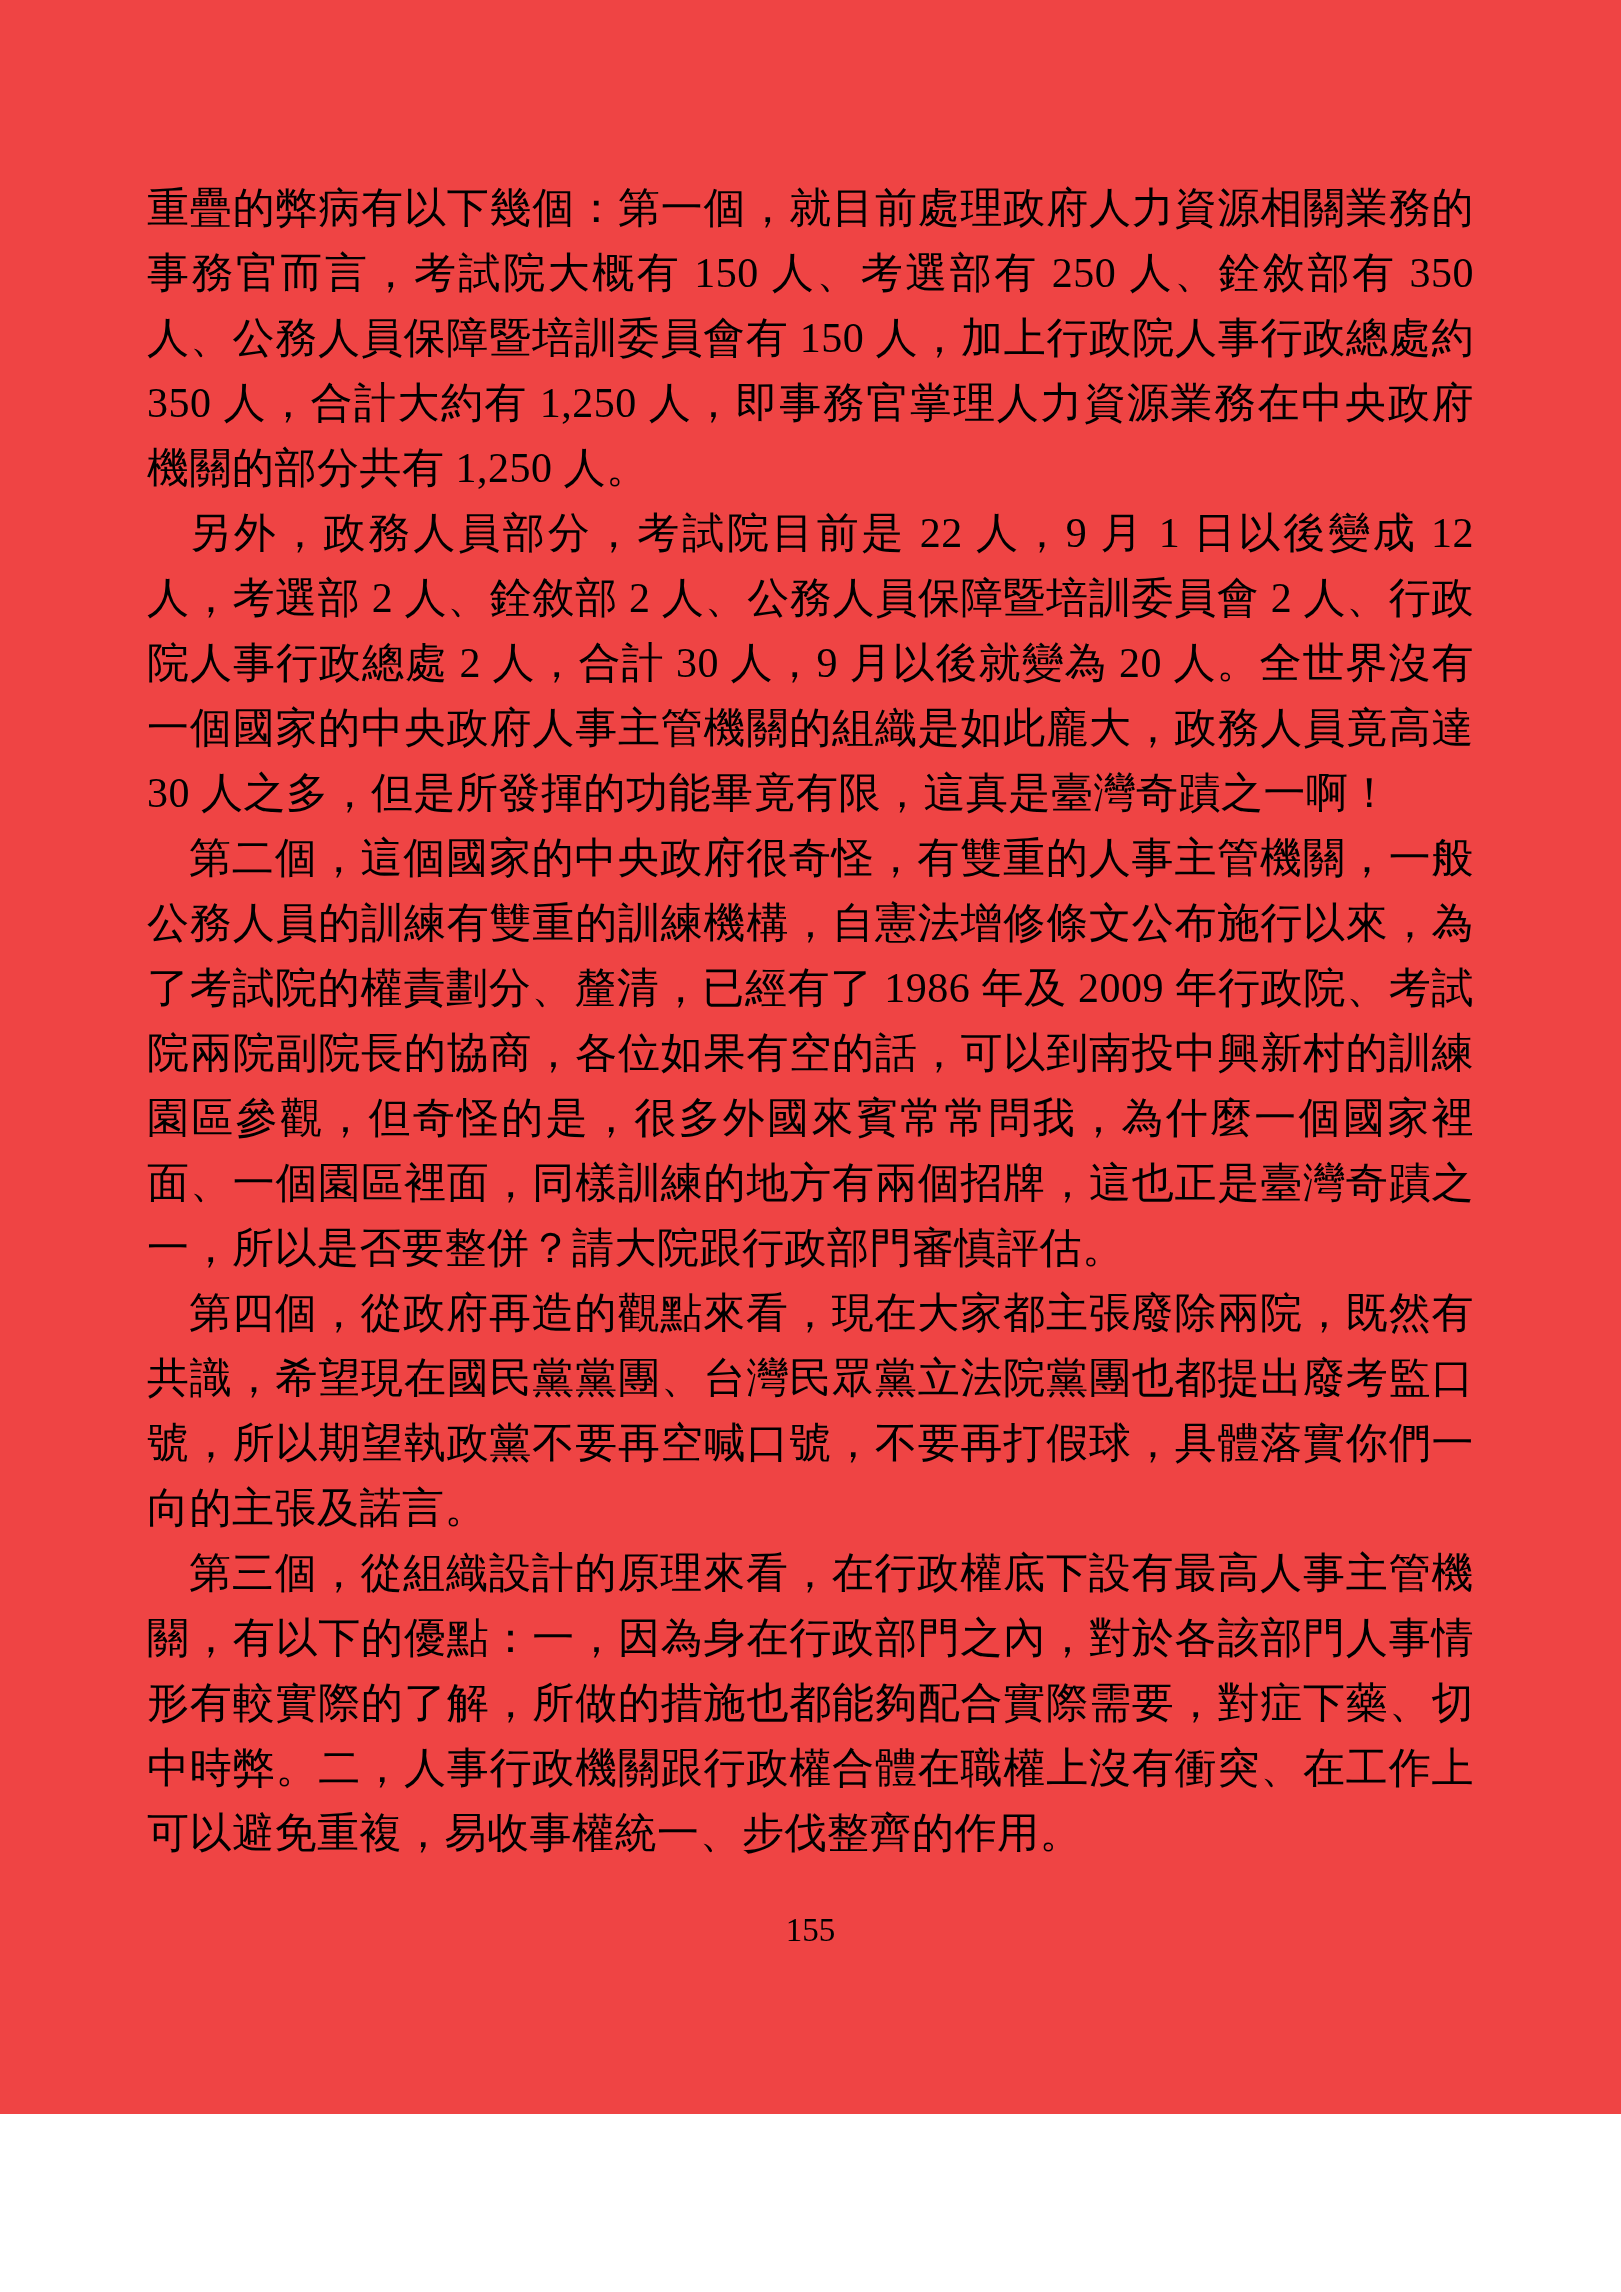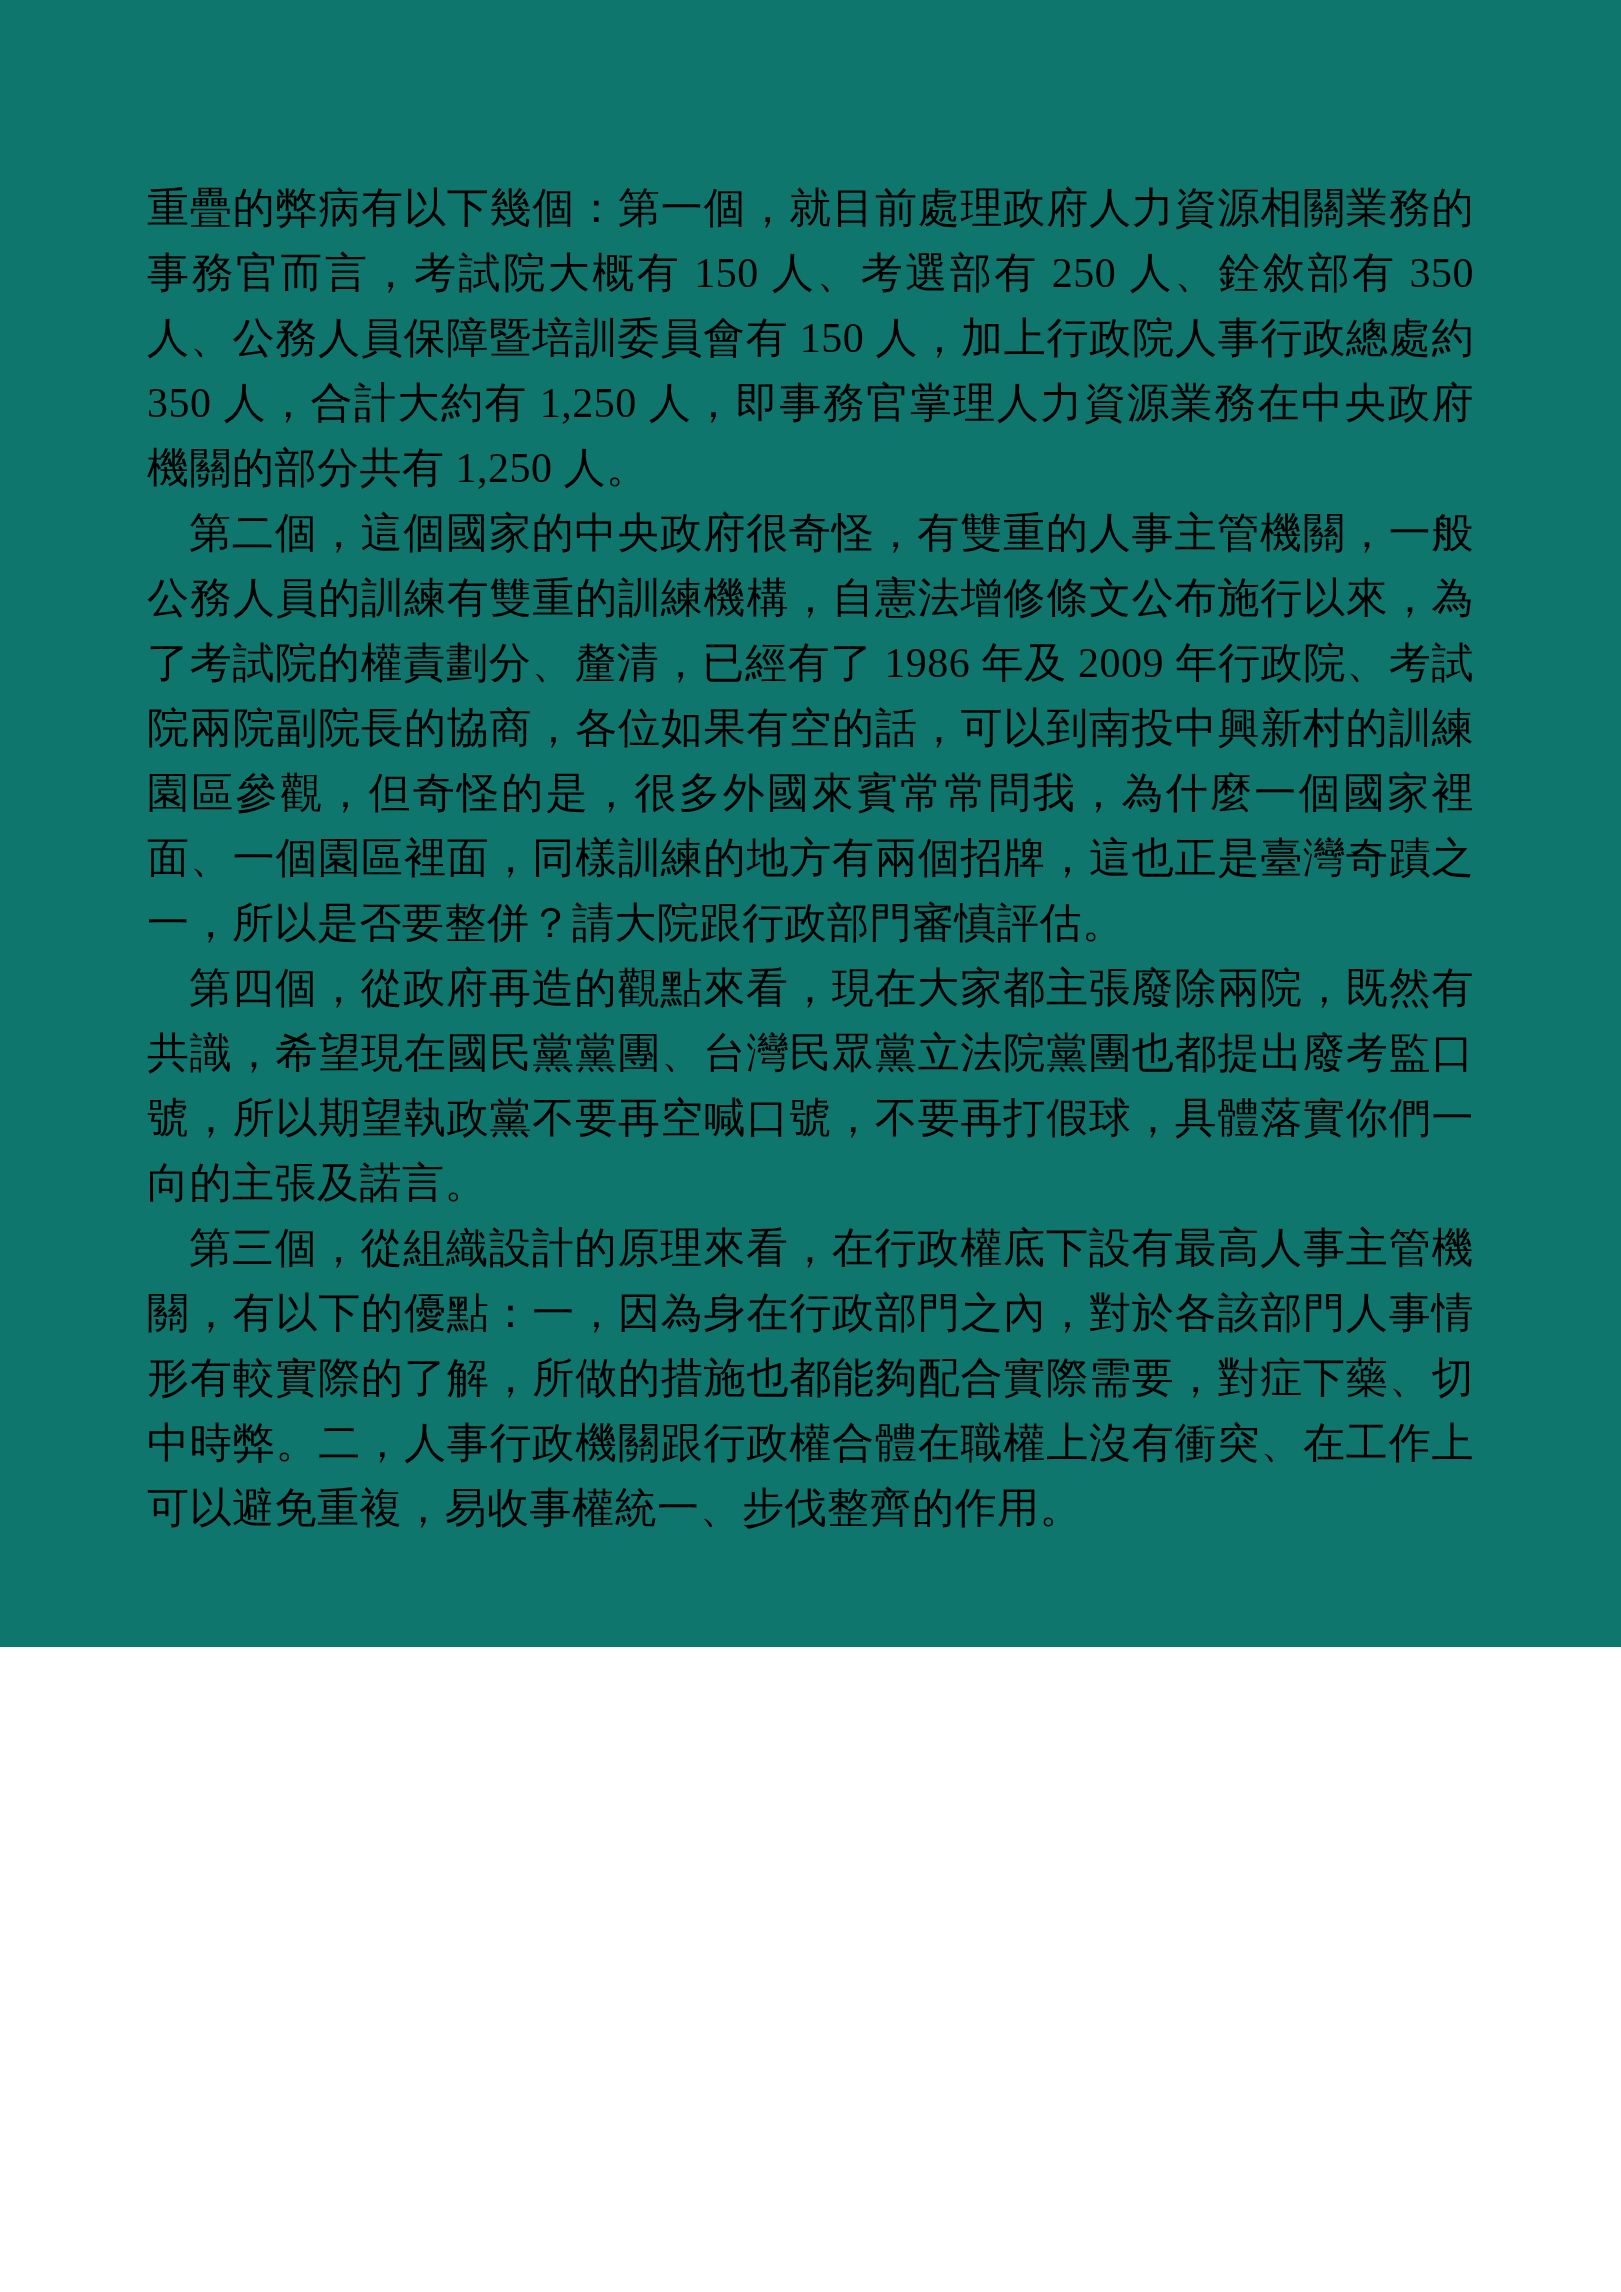--- a/index.html
+++ b/index.html
@@ -3,22 +3,22 @@
 <meta charset="utf-8">
 <style>
   html, body {
     margin: 0;
     padding: 0;
     background: #ffffff;
   }
   .page {
     position: relative;
     width: 1621px;
-    height: 1647px;
-    background: #0f766e;
+    height: 2114px;
+    background: #ef4444;
     color: #000000;
     font-family: "Liberation Serif", "DejaVu Serif", serif;
     overflow: hidden;
   }
   .content {
     position: absolute;
     left: 147px;
     top: 176px;
     width: 1327px;
     font-size: 42px;
@@ -44,19 +44,20 @@
     font-size: 33px;
     line-height: 39px;
   }
 </style>
 </head>
 <body>
 
 <div class="page">
   <div class="content">
     <p class="para first">重疊的弊病有以下幾個：第一個，就目前處理政府人力資源相關業務的事務官而言，考試院大概有 150 人、考選部有 250 人、銓敘部有 350 人、公務人員保障暨培訓委員會有 150 人，加上行政院人事行政總處約 350 人，合計大約有 1,250 人，即事務官掌理人力資源業務在中央政府機關的部分共有 1,250 人。</p>
+    <p class="para">另外，政務人員部分，考試院目前是 22 人，9 月 1 日以後變成 12 人，考選部 2 人、銓敘部 2 人、公務人員保障暨培訓委員會 2 人、行政院人事行政總處 2 人，合計 30 人，9 月以後就變為 20 人。全世界沒有一個國家的中央政府人事主管機關的組織是如此龐大，政務人員竟高達 30 人之多，但是所發揮的功能畢竟有限，這真是臺灣奇蹟之一啊！</p>
     <p class="para">第二個，這個國家的中央政府很奇怪，有雙重的人事主管機關，一般公務人員的訓練有雙重的訓練機構，自憲法增修條文公布施行以來，為了考試院的權責劃分、釐清，已經有了 1986 年及 2009 年行政院、考試院兩院副院長的協商，各位如果有空的話，可以到南投中興新村的訓練園區參觀，但奇怪的是，很多外國來賓常常問我，為什麼一個國家裡面、一個園區裡面，同樣訓練的地方有兩個招牌，這也正是臺灣奇蹟之一，所以是否要整併？請大院跟行政部門審慎評估。</p>
     <p class="para">第四個，從政府再造的觀點來看，現在大家都主張廢除兩院，既然有共識，希望現在國民黨黨團、台灣民眾黨立法院黨團也都提出廢考監口號，所以期望執政黨不要再空喊口號，不要再打假球，具體落實你們一向的主張及諾言。</p>
     <p class="para">第三個，從組織設計的原理來看，在行政權底下設有最高人事主管機關，有以下的優點：一，因為身在行政部門之內，對於各該部門人事情形有較實際的了解，所做的措施也都能夠配合實際需要，對症下藥、切中時弊。二，人事行政機關跟行政權合體在職權上沒有衝突、在工作上可以避免重複，易收事權統一、步伐整齊的作用。</p>
   </div>
   <div class="page-number">155</div>
 </div>
 
 
 </body></html>

